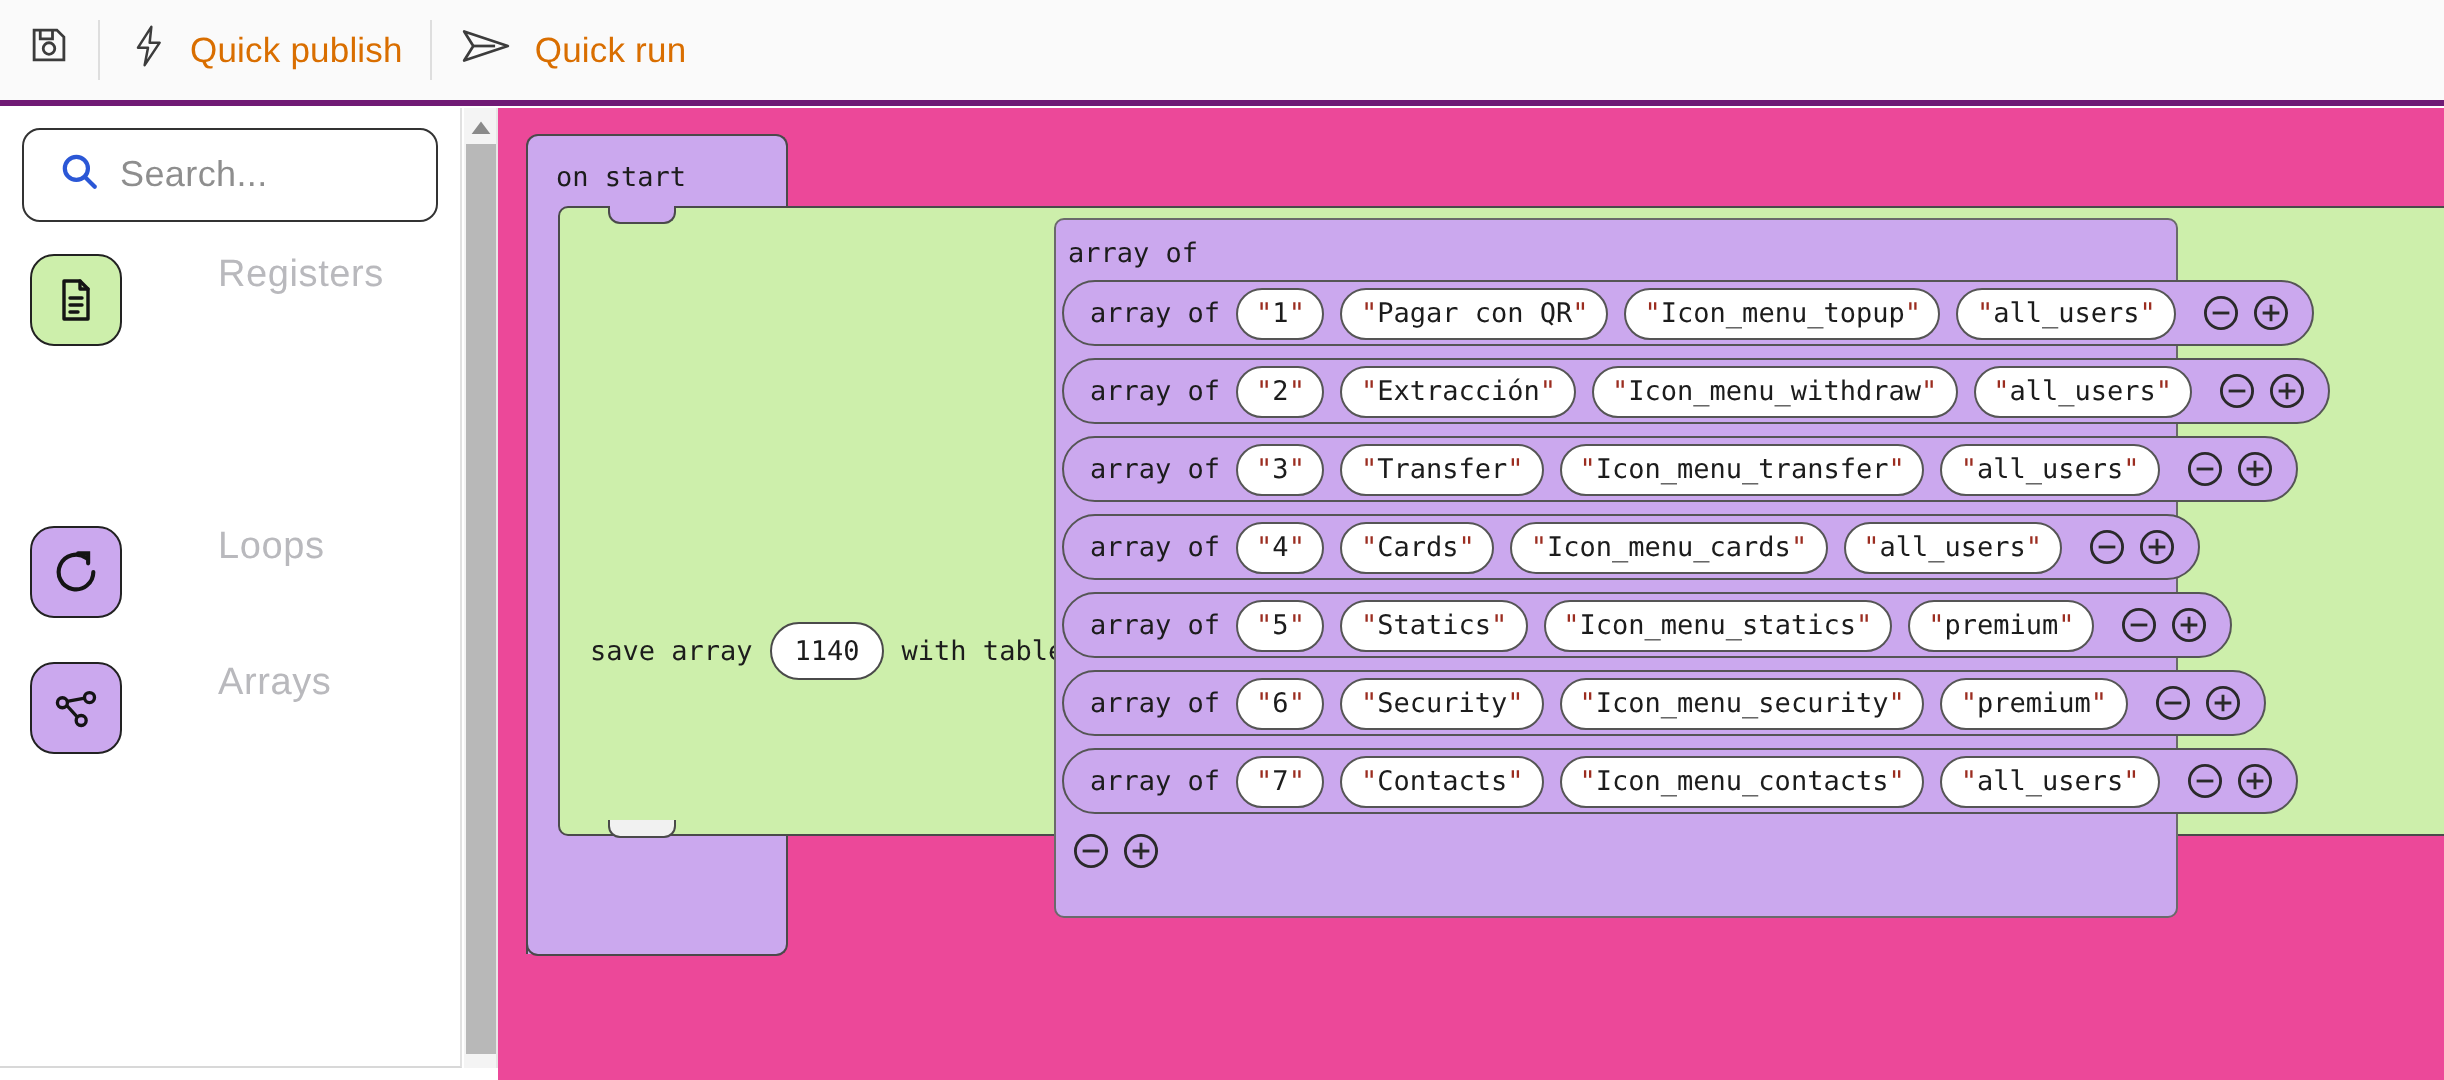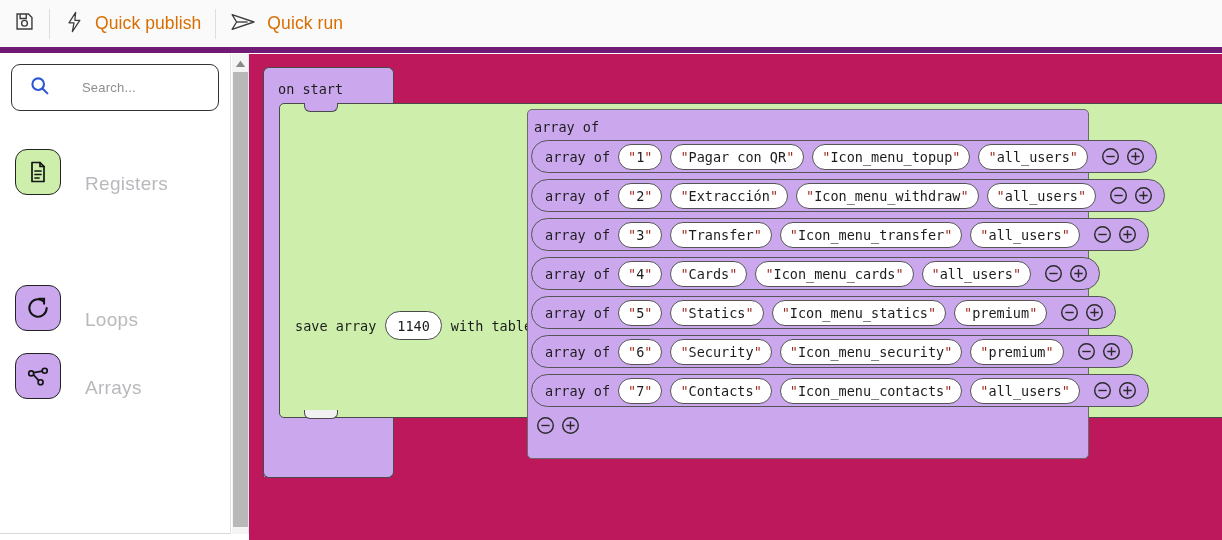--- a/index.html
+++ b/index.html
@@ -9,21 +9,21 @@
     overflow: hidden;
     background: #ffffff;
     font-family: "Liberation Sans", sans-serif;
   }
 
   
   #toolbar {
     position: absolute; left: 0; top: 0;
     width: 1222px; height: 53px;
     background: #fafafa;
-    border-bottom: 6px solid #701a75;
+    border-bottom: 3px solid #701a75;
     display: flex; align-items: center;
   }
   .tb-item {
     display: flex; align-items: center; gap: 11px;
     height: 53px; padding: 0 14px;
     cursor: pointer;
   }
   .tb-sep { width: 1px; height: 30px; background: #dedede; }
   .tb-label {
     font-size: 17.5px; color: #d96e00;
@@ -42,26 +42,26 @@
   }
   #search-box {
     position: absolute; left: 11px; top: 10px;
     width: 208px; height: 47px;
     border: 1.4px solid #333; border-radius: 9px;
     background: #fff;
     display: flex; align-items: center; gap: 10px;
     padding-left: 17px;
   }
   #search-input-text {
-    font-size: 13px; color: #8e8e8e; letter-spacing: .2px; margin-left: 22px;
+    font-size: 18px; color: #8e8e8e; letter-spacing: .2px;
   }
 
   .cat-item {
     position: absolute; left: 0; width: 267px; height: 68px;
-    display: flex; align-items: flex-end; cursor: pointer;
+    display: flex; align-items: flex-start; cursor: pointer; gap: 24px;
   }
   .cat-ico {
     width: 46px; height: 46px; margin-left: 15px;
     border-radius: 12px; border: 1.6px solid #222;
     display: flex; align-items: center; justify-content: center;
     flex: none;
   }
   .cat-label {
     margin-left: 24px;
     font-size: 19px; color: #b9b9bd; letter-spacing: .3px;
@@ -83,21 +83,21 @@
     position: absolute; left: 1px; top: 18px;
     width: 15px; height: 455px;
     background: #b8b8b8;
     cursor: pointer;
   }
 
   
   #canvas {
     position: absolute; left: 249px; top: 54px;
     width: 973px; height: 486px;
-    background: #be185d;
+    background: #ec4899;
     overflow: hidden;
   }
 
   
   .blk-text {
     font-family: "DejaVu Sans Mono", monospace;
     font-size: 13.5px;
     color: #1c1c1c;
     white-space: nowrap;
   }

